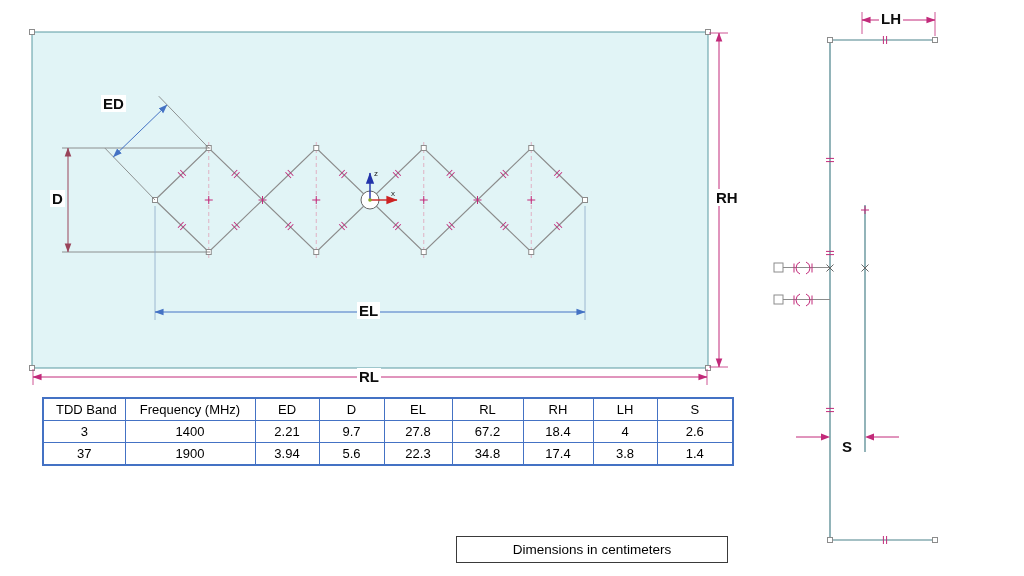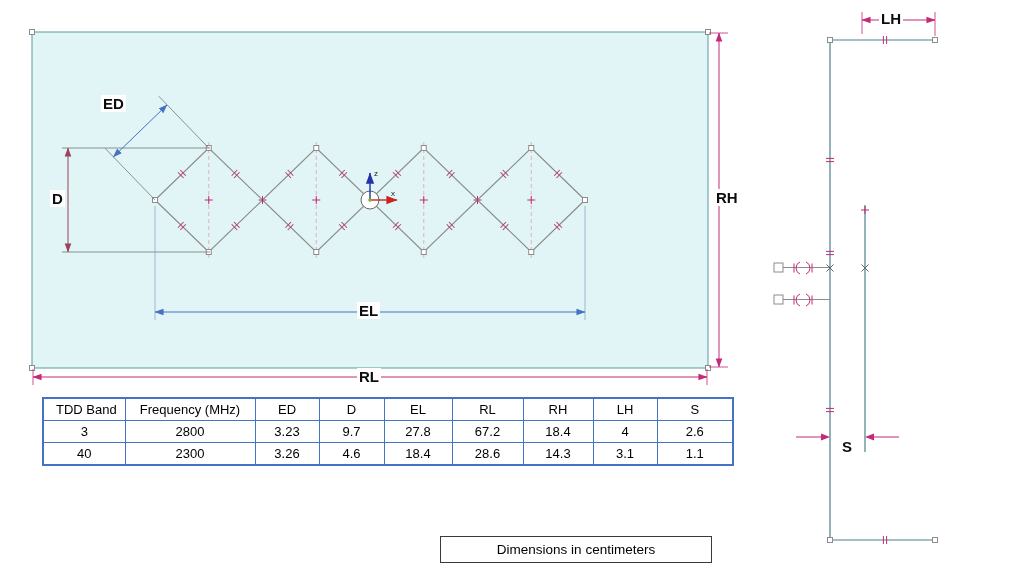--- a/index.html
+++ b/index.html
@@ -19,21 +19,21 @@
     position:absolute;left:42px;top:397px;
     border-collapse:collapse;table-layout:fixed;width:692px;
     background:#ffffff;font-size:13px;color:#000;
     border:2px solid #4472c4;
   }
   #dimensions-table th,#dimensions-table td{
     border:1px solid #4472c4;text-align:center;vertical-align:middle;
     padding:1px 12px;height:19px;font-weight:normal;overflow:hidden;white-space:nowrap;
   }
   #note-box{
-    position:absolute;left:440px;top:536px;width:270px;height:25px;
+    position:absolute;left:456px;top:536px;width:270px;height:25px;
     border:1px solid #3a3a3a;background:#ffffff;
     display:flex;align-items:center;justify-content:center;
     font-size:13.5px;color:#000;
   }
 </style>
 </head>
 <body>
 
 <div id="canvas">
 
@@ -258,38 +258,38 @@
           <th>EL</th>
           <th>RL</th>
           <th>RH</th>
           <th>LH</th>
           <th>S</th>
         </tr>
     </thead>
     <tbody>
         <tr>
           <td>3</td>
-          <td>2800</td>
-          <td>3.23</td>
+          <td>1400</td>
+          <td>2.21</td>
           <td>9.7</td>
           <td>27.8</td>
           <td>67.2</td>
           <td>18.4</td>
           <td>4</td>
           <td>2.6</td>
         </tr>
         <tr>
-          <td>40</td>
-          <td>2300</td>
-          <td>3.26</td>
-          <td>4.6</td>
-          <td>18.4</td>
-          <td>28.6</td>
-          <td>14.3</td>
-          <td>3.1</td>
-          <td>1.1</td>
+          <td>37</td>
+          <td>1900</td>
+          <td>3.94</td>
+          <td>5.6</td>
+          <td>22.3</td>
+          <td>34.8</td>
+          <td>17.4</td>
+          <td>3.8</td>
+          <td>1.4</td>
         </tr>
       </tbody>
   </table>
 
   <div id="note-box">Dimensions in centimeters</div>
 
 </div>
 
 </body></html>

